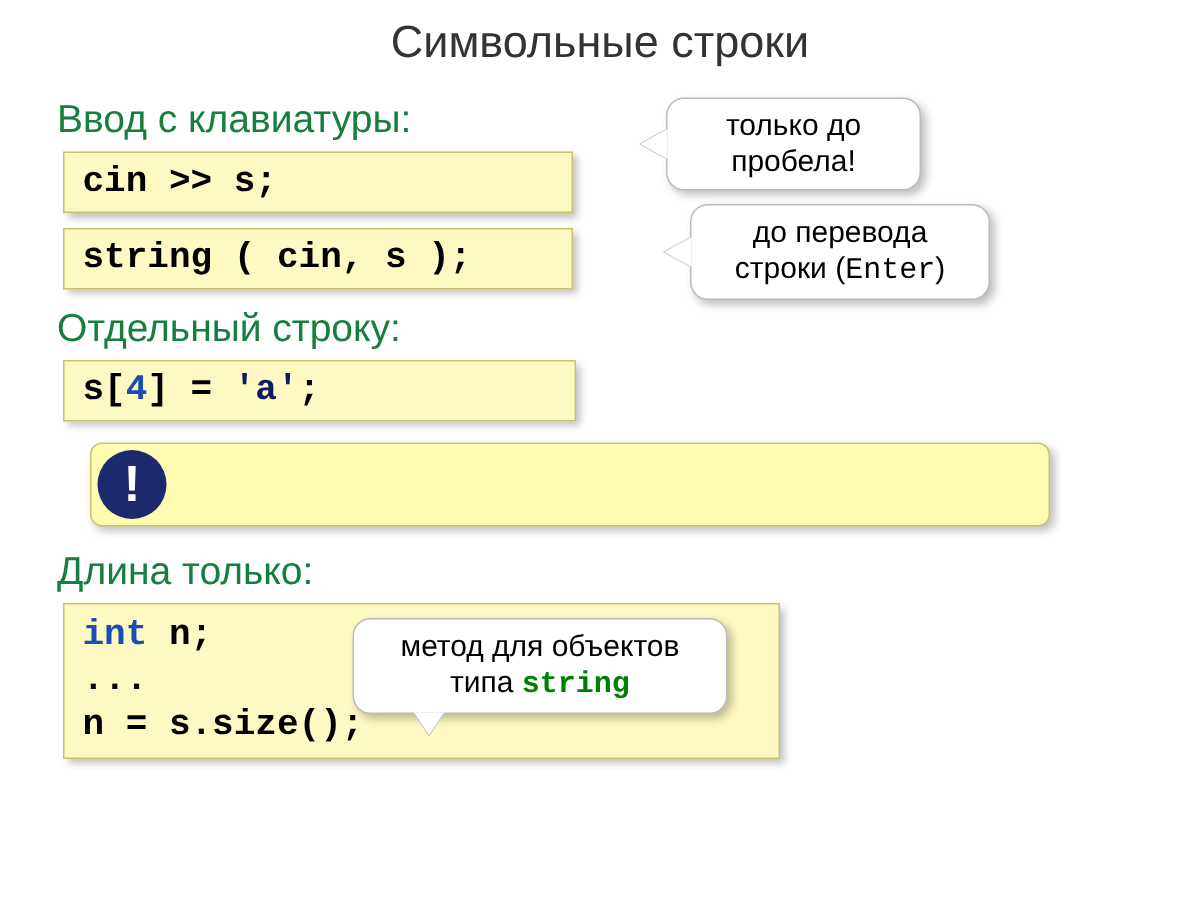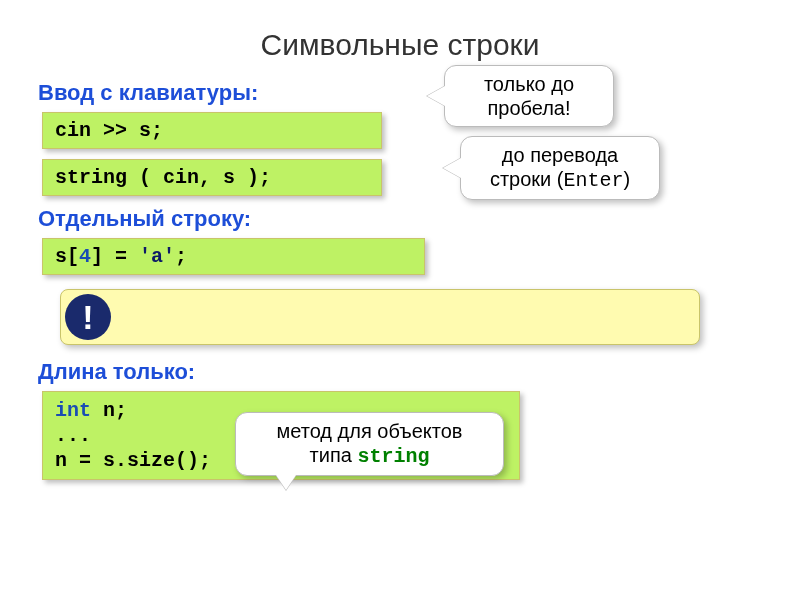--- a/index.html
+++ b/index.html
@@ -8,47 +8,47 @@
     height: 600px;
     background: #fff;
     font-family: Arial, sans-serif;
     position: relative;
     overflow: hidden;
   }
   .slide-title {
     text-align: center;
     font-size: 30px;
     color: #333;
-    padding-top: 28px;
+    padding-top: 12px;
     padding-bottom: 10px;
     font-weight: normal;
   }
   .section-label {
-    color: #1d4ed8;
-    font-size: 22px;
-    font-weight: bold;
+    color: #15803d;
+    font-size: 26px;
+    font-weight: normal;
     margin-left: 38px;
     margin-top: 8px;
     margin-bottom: 6px;
   }
   .codebox {
-    background: #bef264;
+    background: #fef9c3;
     border: 1px solid #c9c46a;
     box-shadow: 3px 3px 5px rgba(0,0,0,0.25);
     font-family: "Courier New", monospace;
-    font-size: 20px;
+    font-size: 24px;
     font-weight: bold;
     padding: 6px 12px;
     margin-left: 42px;
     margin-bottom: 10px;
     white-space: pre;
     position: relative;
   }
   .cb-w1 { width: 340px; }
-  .cb-w2 { width: 383px; }
+  .cb-w2 { width: 342px; }
   .cb-w3 { width: 478px; }
   .cb-multi { line-height: 1.25; }
 
   .callout {
     position: absolute;
     background: #fff;
     border: 1px solid #bbb;
     border-radius: 12px;
     box-shadow: 3px 3px 6px rgba(0,0,0,0.25);
     padding: 6px 14px;
@@ -143,17 +143,17 @@
   <span style="white-space:pre-line;">только до
 пробела!</span>
 </div>
 
 <div class="callout" style="top:136px; left:460px; width:200px;">
   <div class="callout-tail tail-left"></div>
   <span style="white-space:pre-line;margin-top:28px;">до перевода
 строки (</span><span class="mono">Enter</span><span>)</span>
 </div>
 
-<div class="callout" style="top:412px; left:235px; width:269px;">
+<div class="callout" style="top:412px; left:235px; width:250px;">
   <div class="callout-tail tail-down"></div>
   <span style="white-space:pre-line;">метод для объектов
 типа </span><span class="mono tok-green" style="font-weight:bold;text-align:right;">string</span>
 </div>
 
 </body></html>

